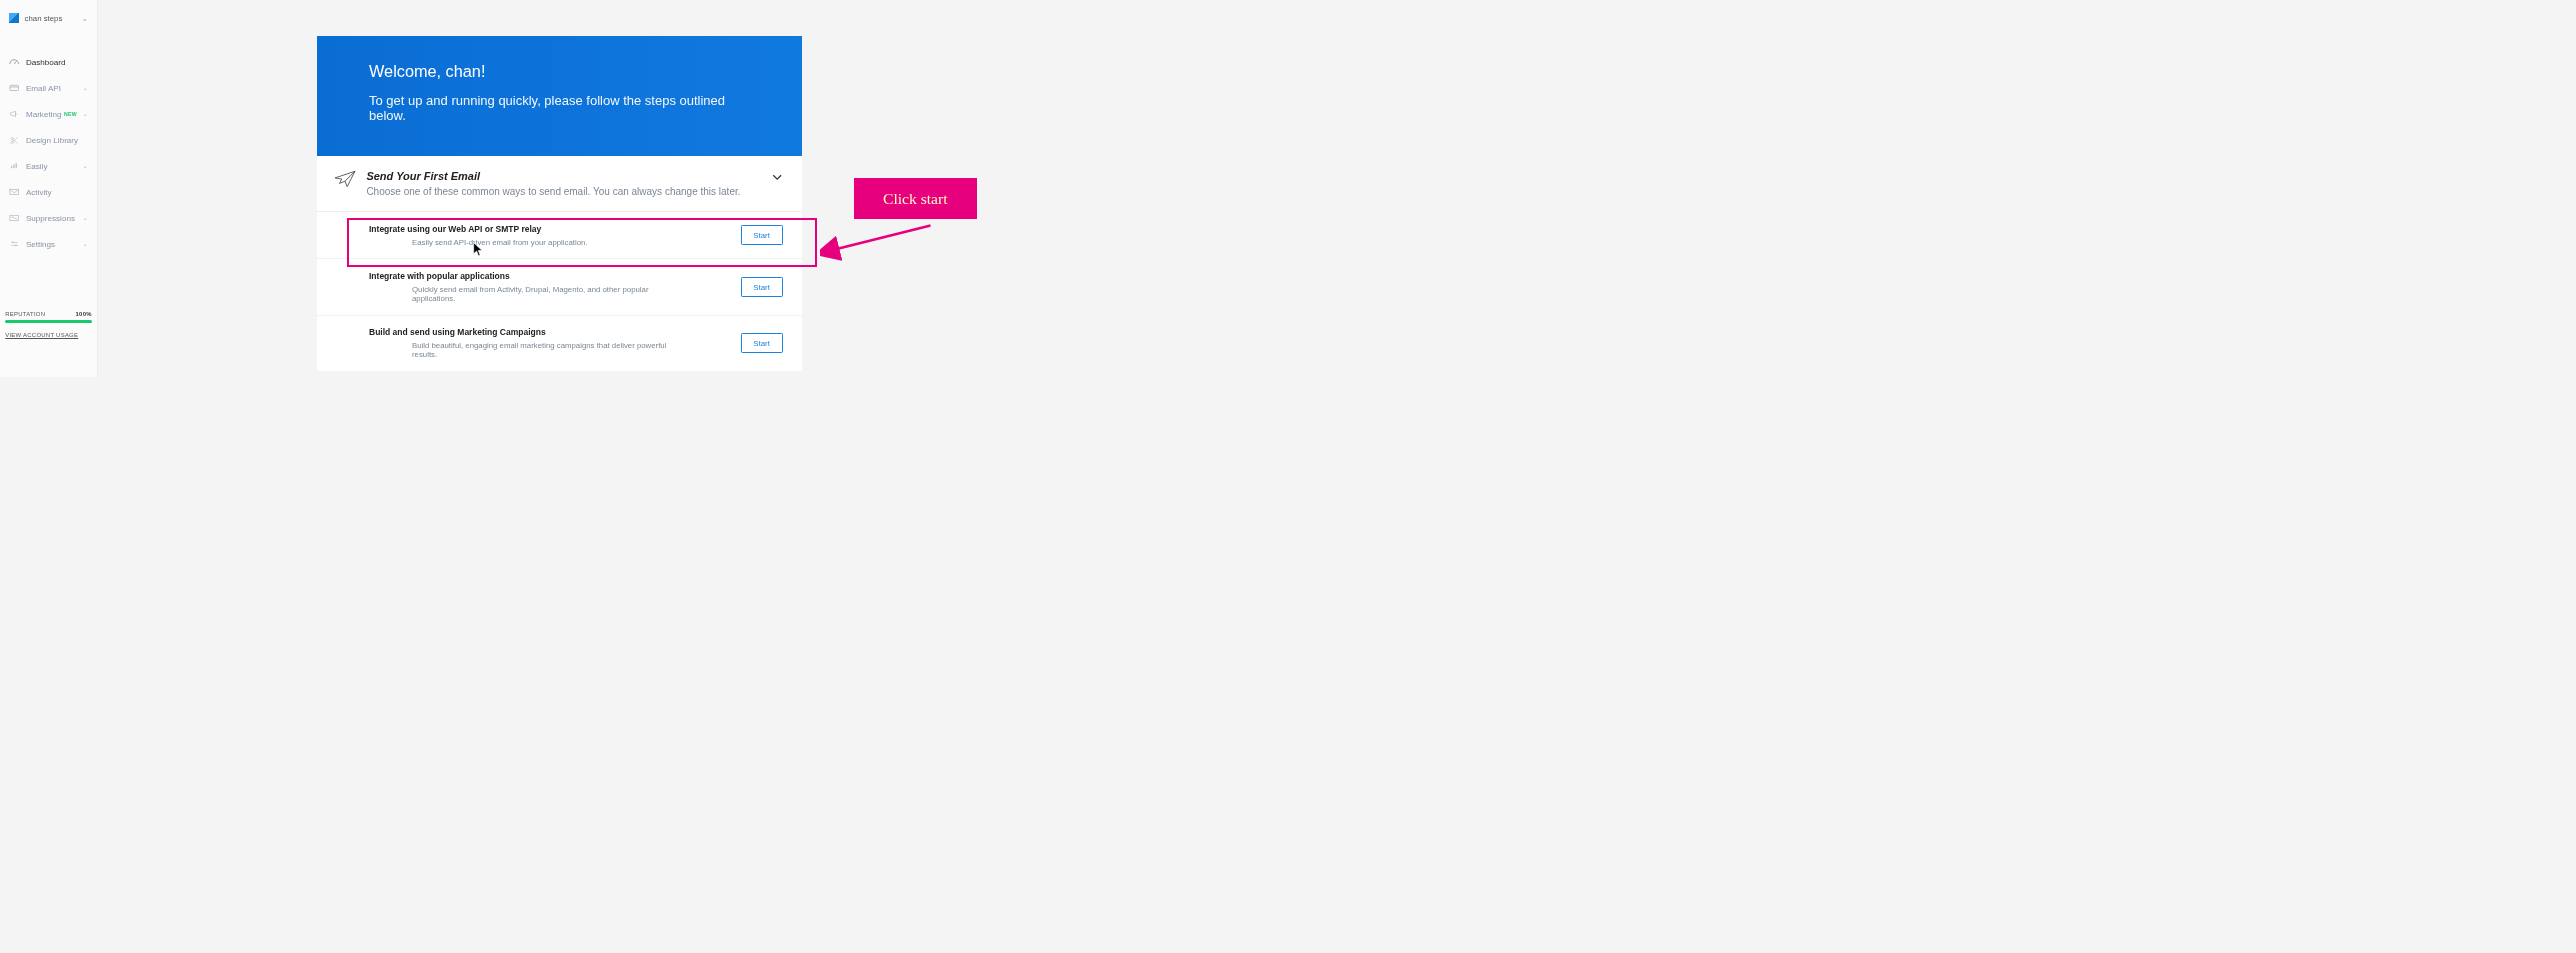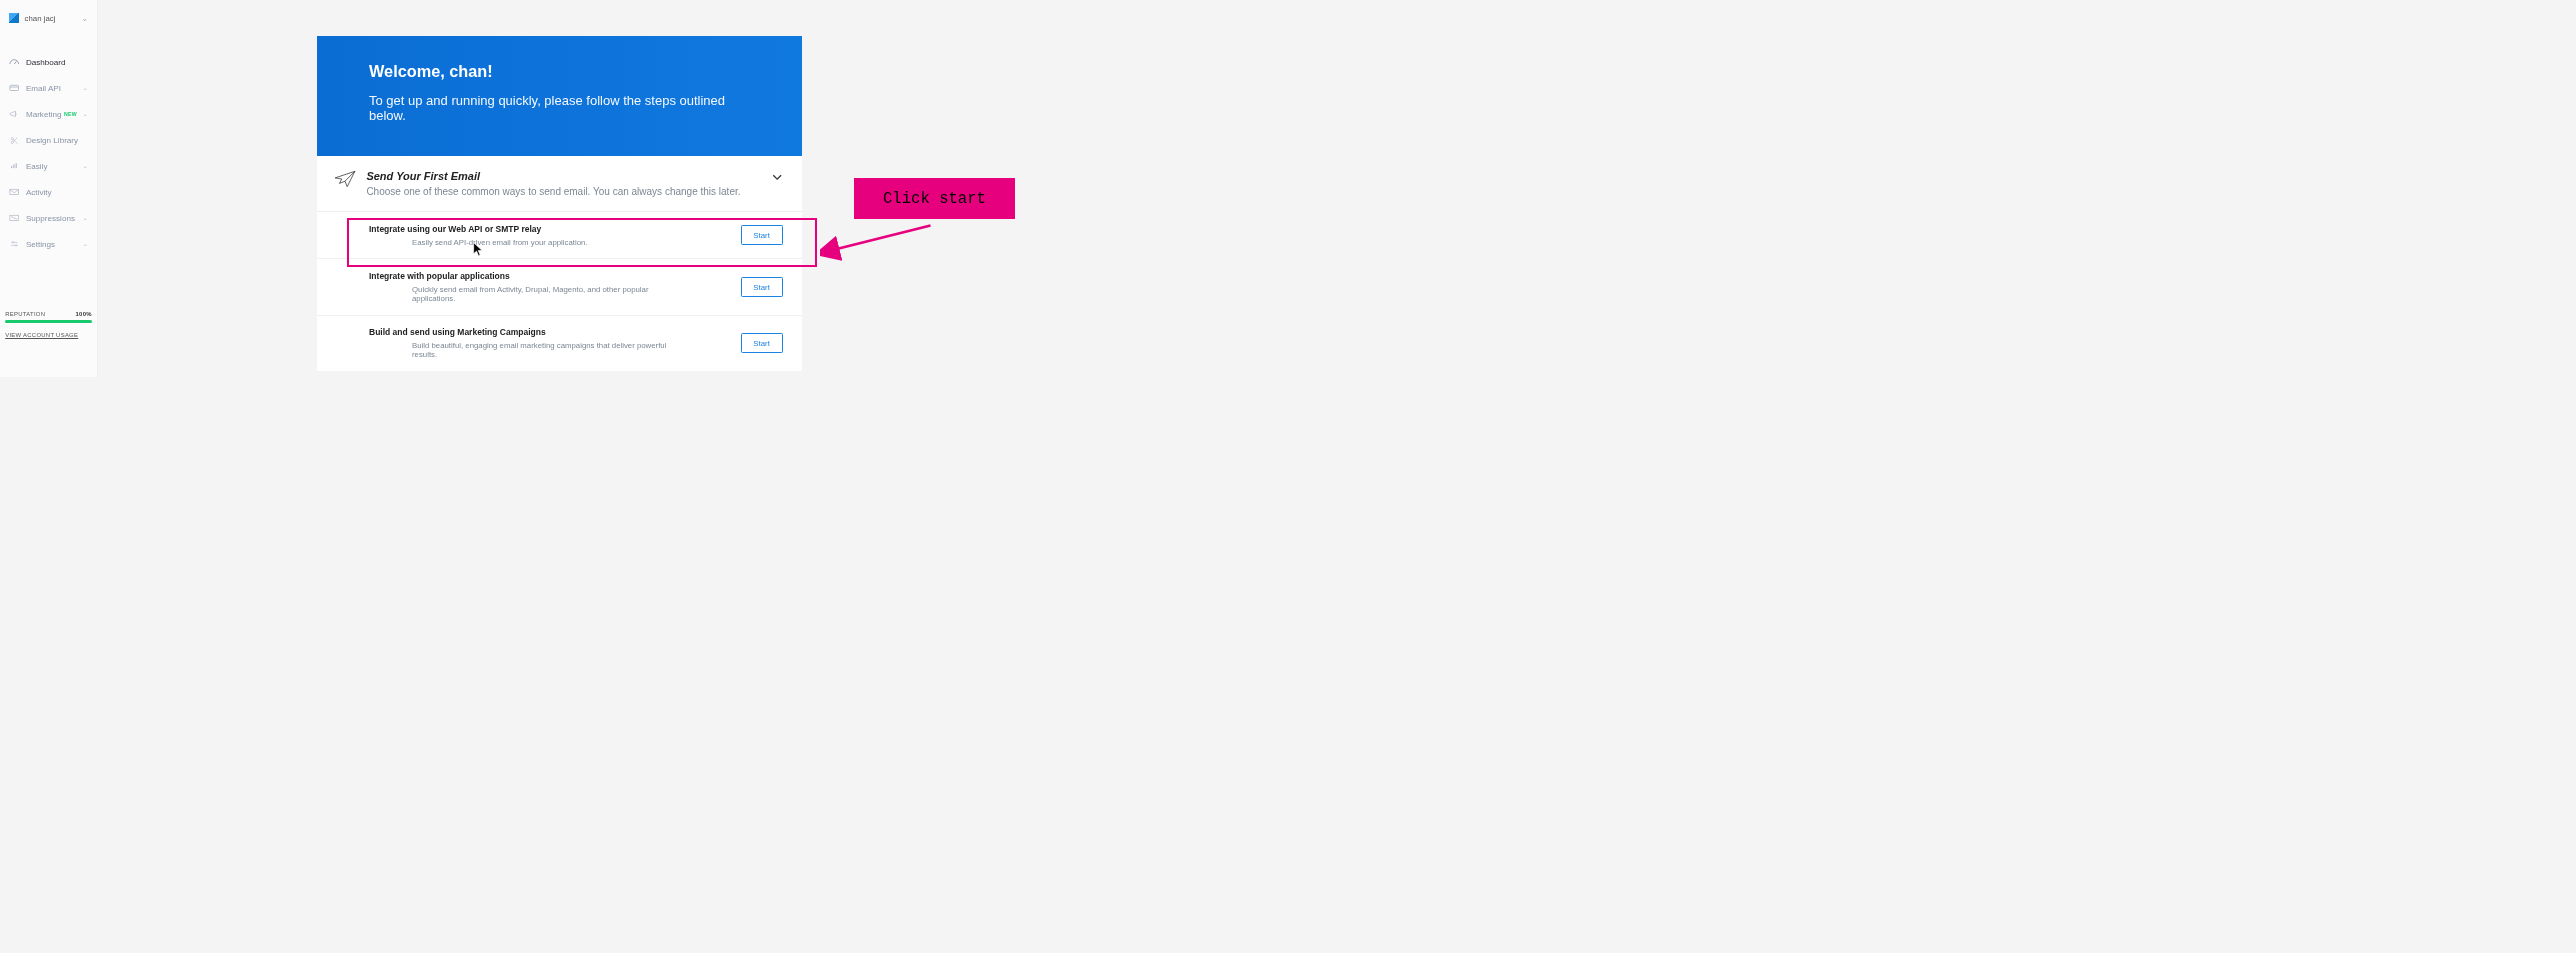--- a/index.html
+++ b/index.html
@@ -107,21 +107,21 @@
     left: 317px;
     top: 36px;
     width: 485px;
   }
   .hero {
     background: #0a6dd4;
     background: linear-gradient(90deg,#0a6dd4,#1079e0);
     color: #fff;
     padding: 26px 52px 33px;
   }
-  .hero h1 { font-size: 16.3px; font-weight: 700; margin-bottom: 11.7px;}
+  .hero h1 { font-size: 16.3px; font-weight: 400; margin-bottom: 11.7px;}
   .hero p { font-size: 13px; opacity: 0.95; font-weight: 300;}
   .panel {
     background: #fff;
   }
   .panel-head {
     display: flex;
     align-items: flex-start;
     padding: 14.3px 19.5px 14.3px 17px;
     border-bottom: 0.7px solid #eee;
   }
@@ -156,46 +156,46 @@
 
   
   .highlight-box {
     position: absolute;
     border: 2px solid #e6007e;
     pointer-events: none;
   }
   .callout {
     position: absolute;
     background: #e6007e;
-    color: #000000;
+    color: #fef9c3;
     font-size: 15.6px;
     padding: 11.7px 29px;
     font-weight: 400;
-    font-family: Liberation Mono, monospace;
+    font-family: Liberation Serif, serif;
   }
   .arrow-svg {
     position: absolute;
     pointer-events: none;
   }
 
   
   .cursor {
     position: absolute;
     font-size: 11.7px;
     color: #000;
     pointer-events: none;
   }
 </style>
 </head>
 <body>
 
 <div class="sidebar">
   <div class="account-switch">
     <span class="logo"></span>
-    <span>chan jacj</span>
+    <span>chan steps</span>
     <span class="chev">⌄</span>
   </div>
 
   <div class="nav">
     <div class="nav-item active">
       <span class="icon">
         <svg viewBox="0 0 24 14" width="10.4" height="7.8">
             <path d="M2 12 A10 10 0 0 1 22 12" fill="none" stroke="#8a94a6" stroke-width="2"></path>
             <line x1="12" y1="12" x2="17" y2="6" stroke="#8a94a6" stroke-width="2"></line>
           </svg>

